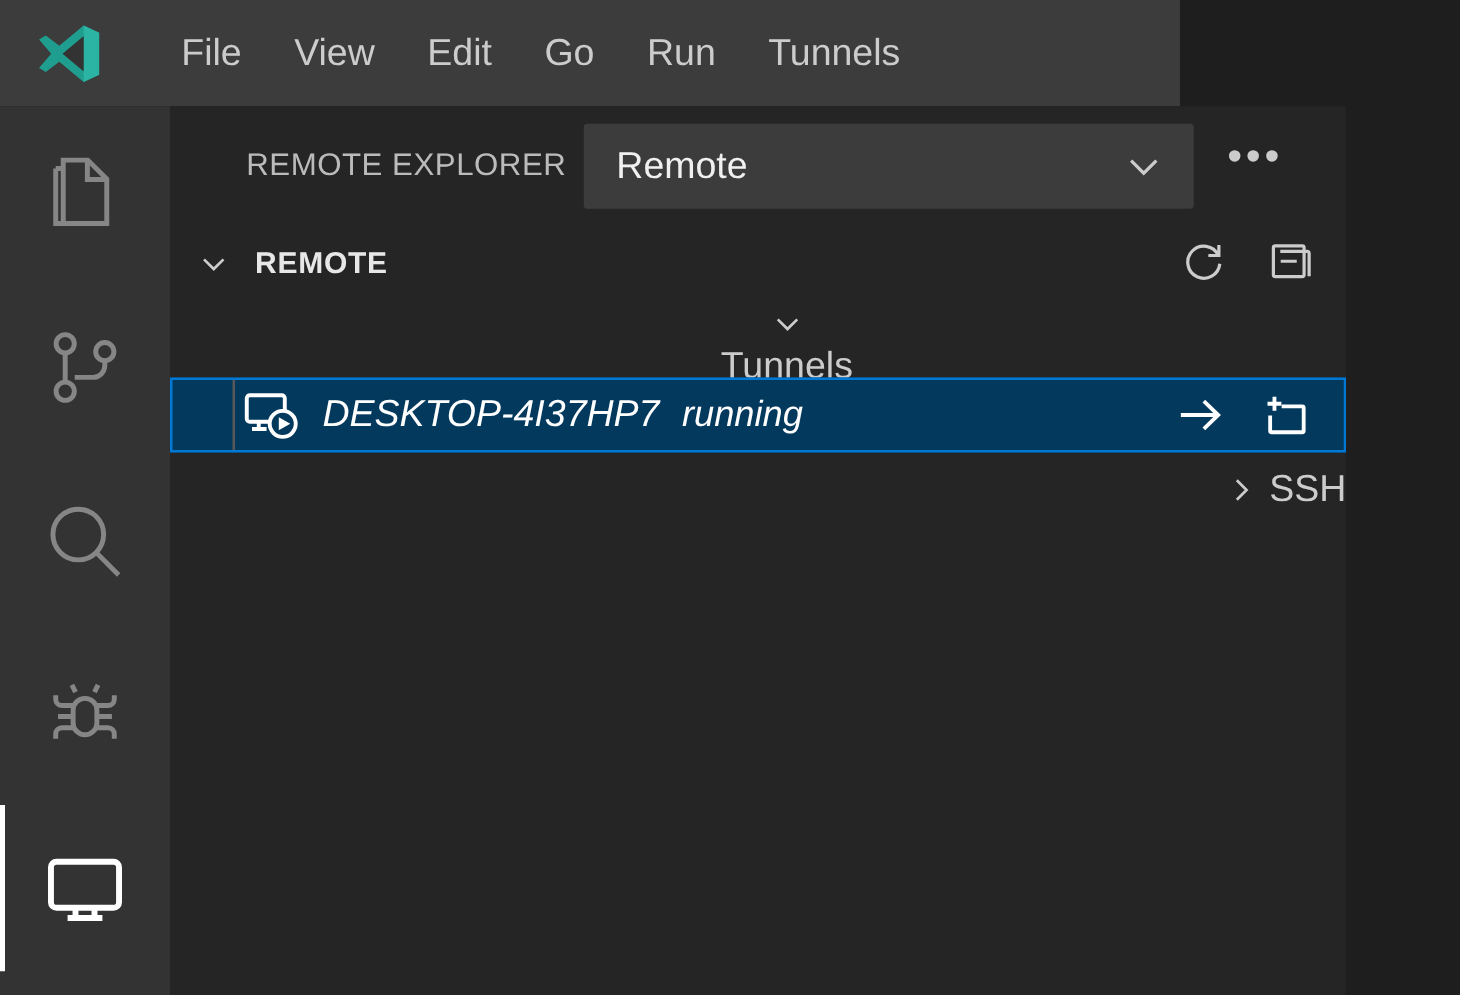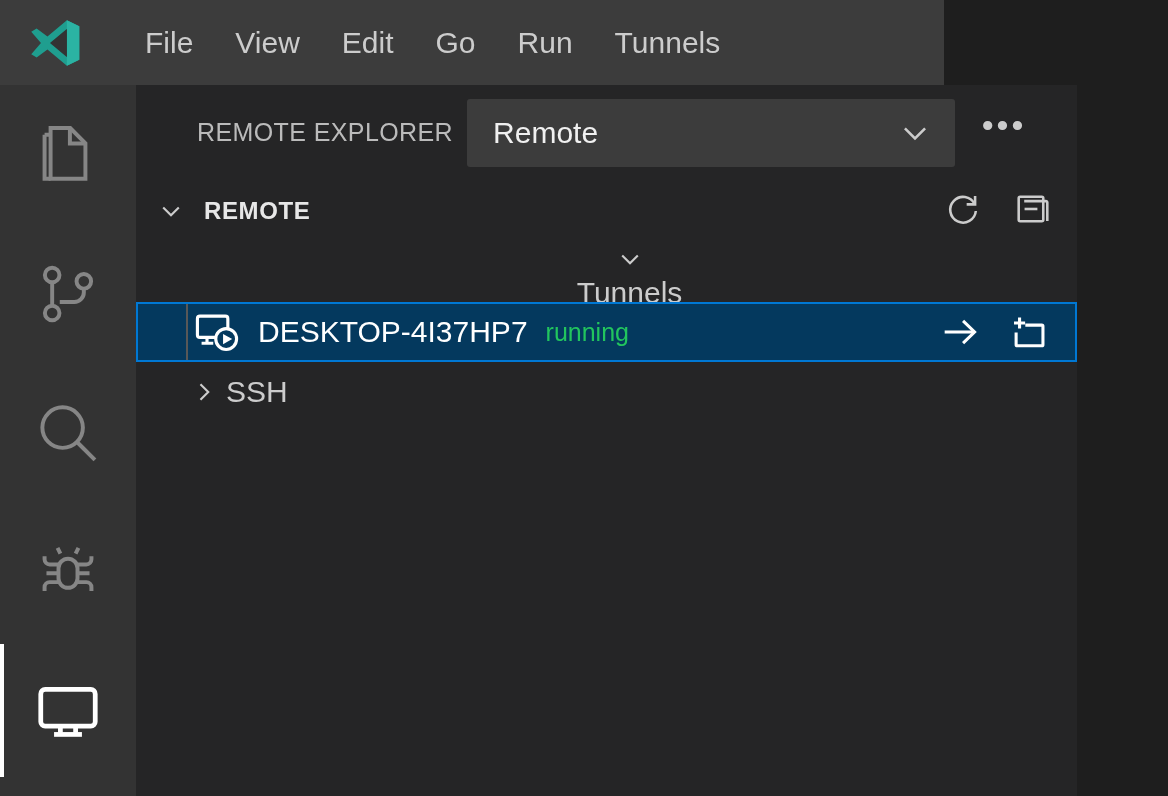--- a/index.html
+++ b/index.html
@@ -161,32 +161,33 @@
   
   .tree-row {
     position: relative;
     height: 60px;
     display: flex;
     align-items: center;
     box-sizing: border-box;
     cursor: pointer;
   }
   .tree-row.level1 { padding-left: 46px; flex-direction: column; }
-  .tree-row.level2 { padding-left: 46px; }
+  .tree-row.level2 { padding-left: 20px; justify-content: flex-end; }
   .tree-label {
     color: #cccccc;
     font-size: 30px;
     white-space: nowrap;
   }
   .twisty { width: 44px; display: flex; align-items: center; justify-content: center; flex: none; }
 
   .tree-row.selected {
     background: #04395e;
     border: 2px solid #0078d4;
     padding-left: 44px;
+    font-style: italic;
   }
   .indent-guide {
     position: absolute;
     left: 48px;
     top: 0;
     bottom: 0;
     width: 2px;
     background: #585858;
   }
   .node-icon {
@@ -197,22 +198,22 @@
     justify-content: flex-start;
     margin-left: 10px;
     margin-right: 14px;
   }
   .node-name {
     color: #ffffff;
     font-size: 30px;
     white-space: nowrap;
   }
   .node-desc {
-    color: #22c55e;
-    font-size: 25px;
+    color: #ffffff;
+    font-size: 29px;
     margin-left: 18px;
     white-space: nowrap;
   }
   .row-actions {
     margin-left: auto;
     display: flex;
     align-items: center;
     gap: 22px;
     padding-right: 24px;
   }

